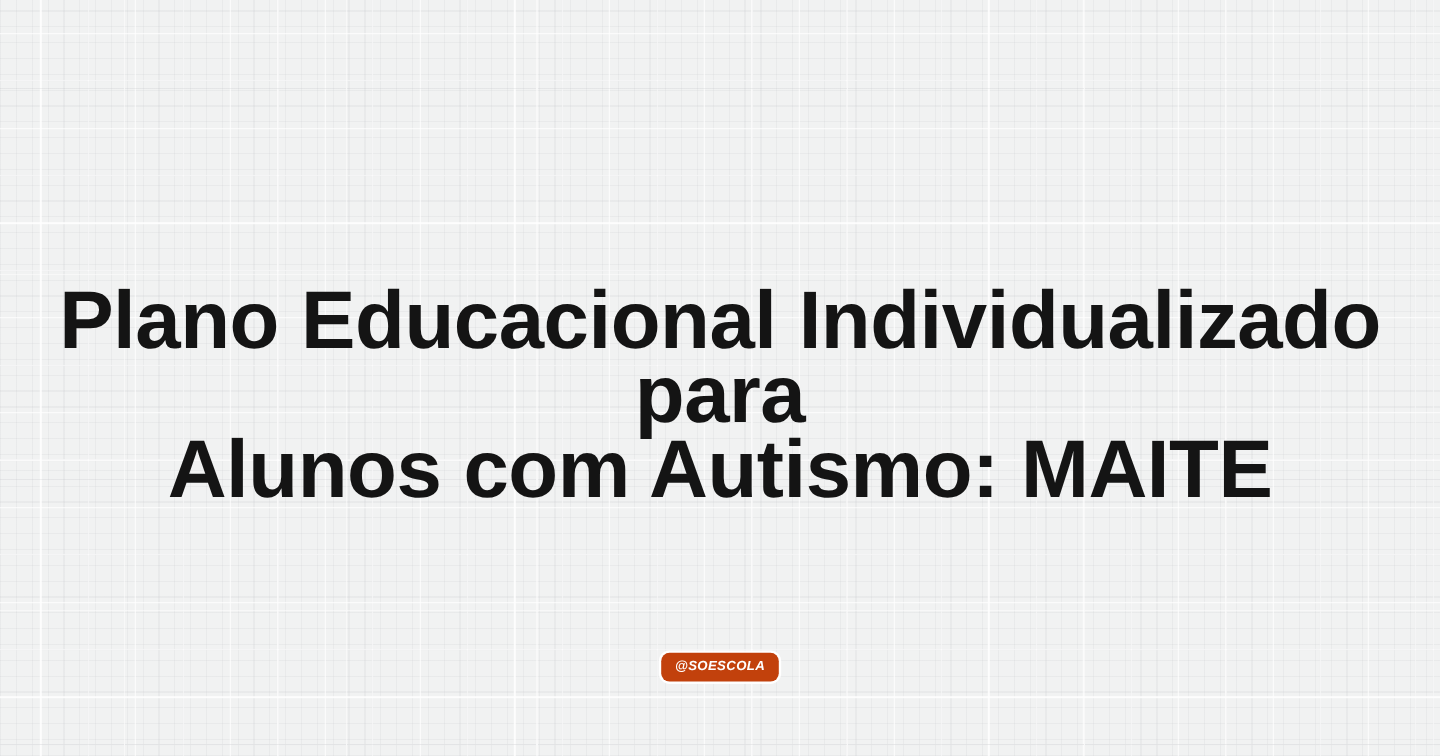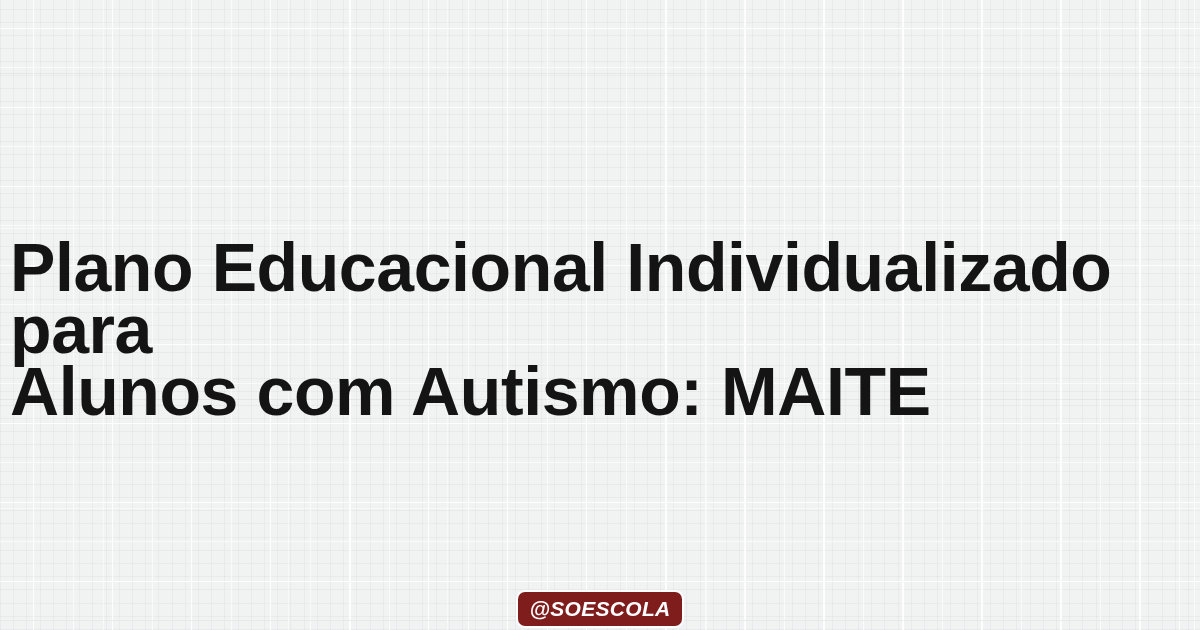--- a/index.html
+++ b/index.html
@@ -90,21 +90,21 @@
       linear-gradient(0deg,  rgba(160,163,168,0) 0 230px, rgba(160,163,168,.28) 230px 231px, rgba(160,163,168,0) 231px 100%),
       linear-gradient(0deg,  rgba(160,163,168,0) 0 556px, rgba(160,163,168,.28) 556px 557px, rgba(160,163,168,0) 557px 100%);
   }
 
   
   .title-block {
     position: absolute;
     left: 0;
     right: 0;
     top: 236px;
-    text-align: left;
+    text-align: center;
     padding: 0 10px;
     box-sizing: border-box;
   }
 
   .title {
     margin: 0;
     font-family: "Liberation Sans", sans-serif;
     font-size: 68px;
     font-weight: 700;
     line-height: 62px;
@@ -120,33 +120,32 @@
     left: 0;
     right: 0;
     top: 544px;
     display: flex;
     justify-content: center;
     align-items: center;
   }
 
   .badge {
     display: inline-block;
-    background: #7f1d1d;
+    background: #c2410c;
     color: #ffffff;
     font-family: "Liberation Sans", sans-serif;
-    font-size: 21px;
+    font-size: 11px;
     font-weight: 700;
     font-style: italic;
     letter-spacing: 0.3px;
     line-height: 1;
     padding: 6px 11px 7px 11px;
     border-radius: 7px;
     box-shadow: 0 0 0 2px rgba(255,255,255,0.95);
     white-space: nowrap;
-    margin-top: 48px;
   }
 </style>
 </head>
 <body>
 
 <div class="card">
 
   <div class="bg-grid"></div>
   <div class="bg-streaks"></div>
 

